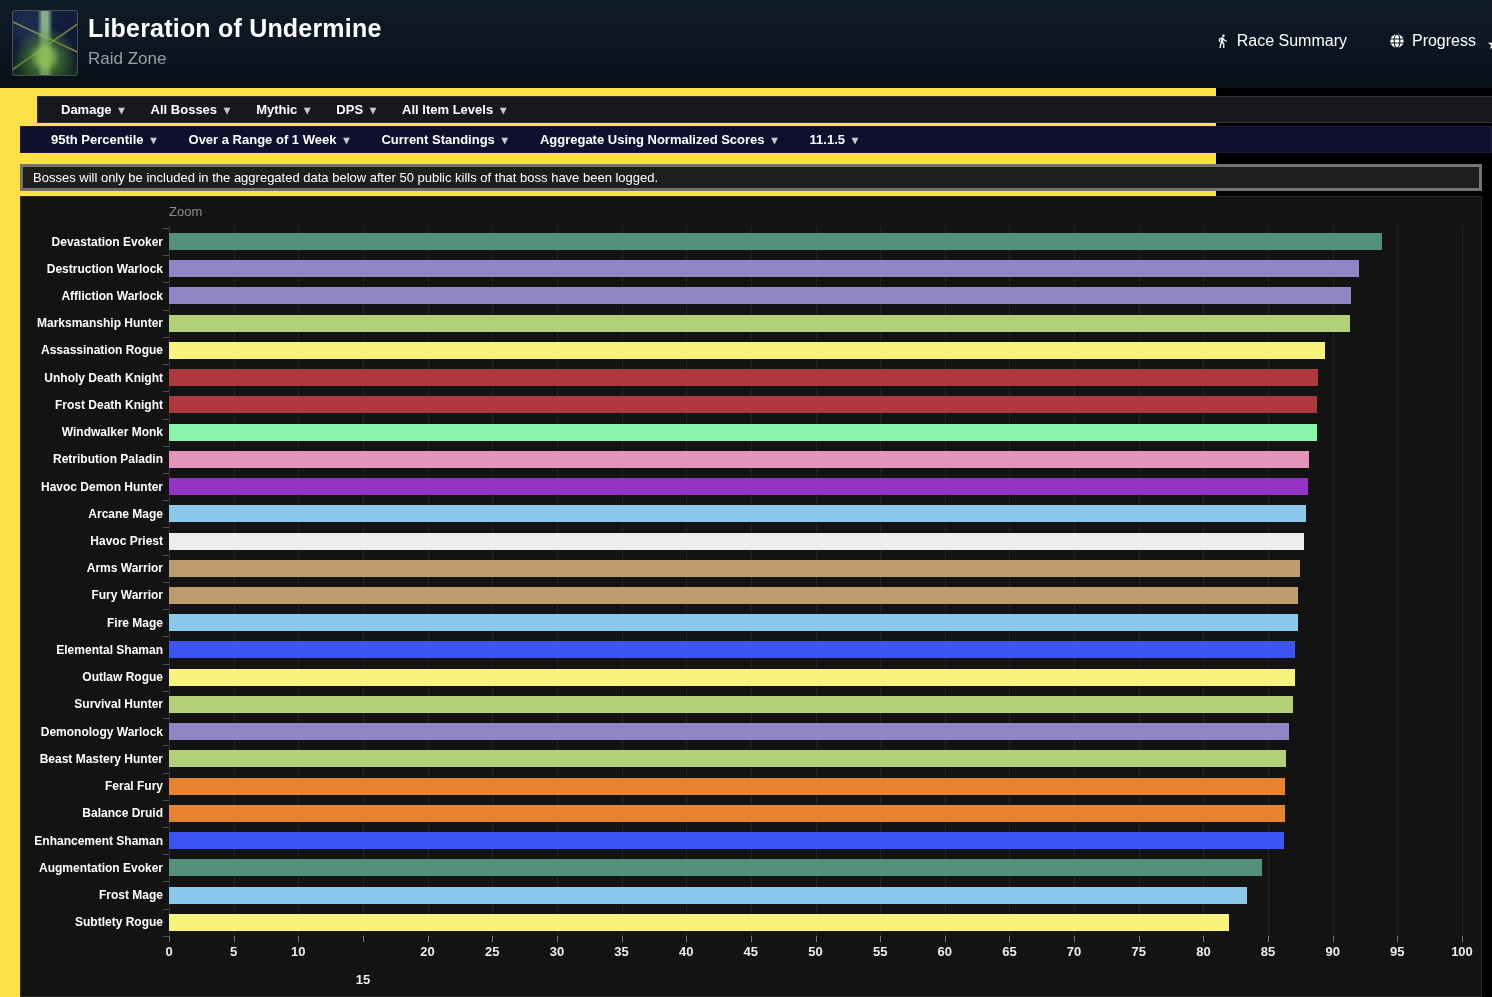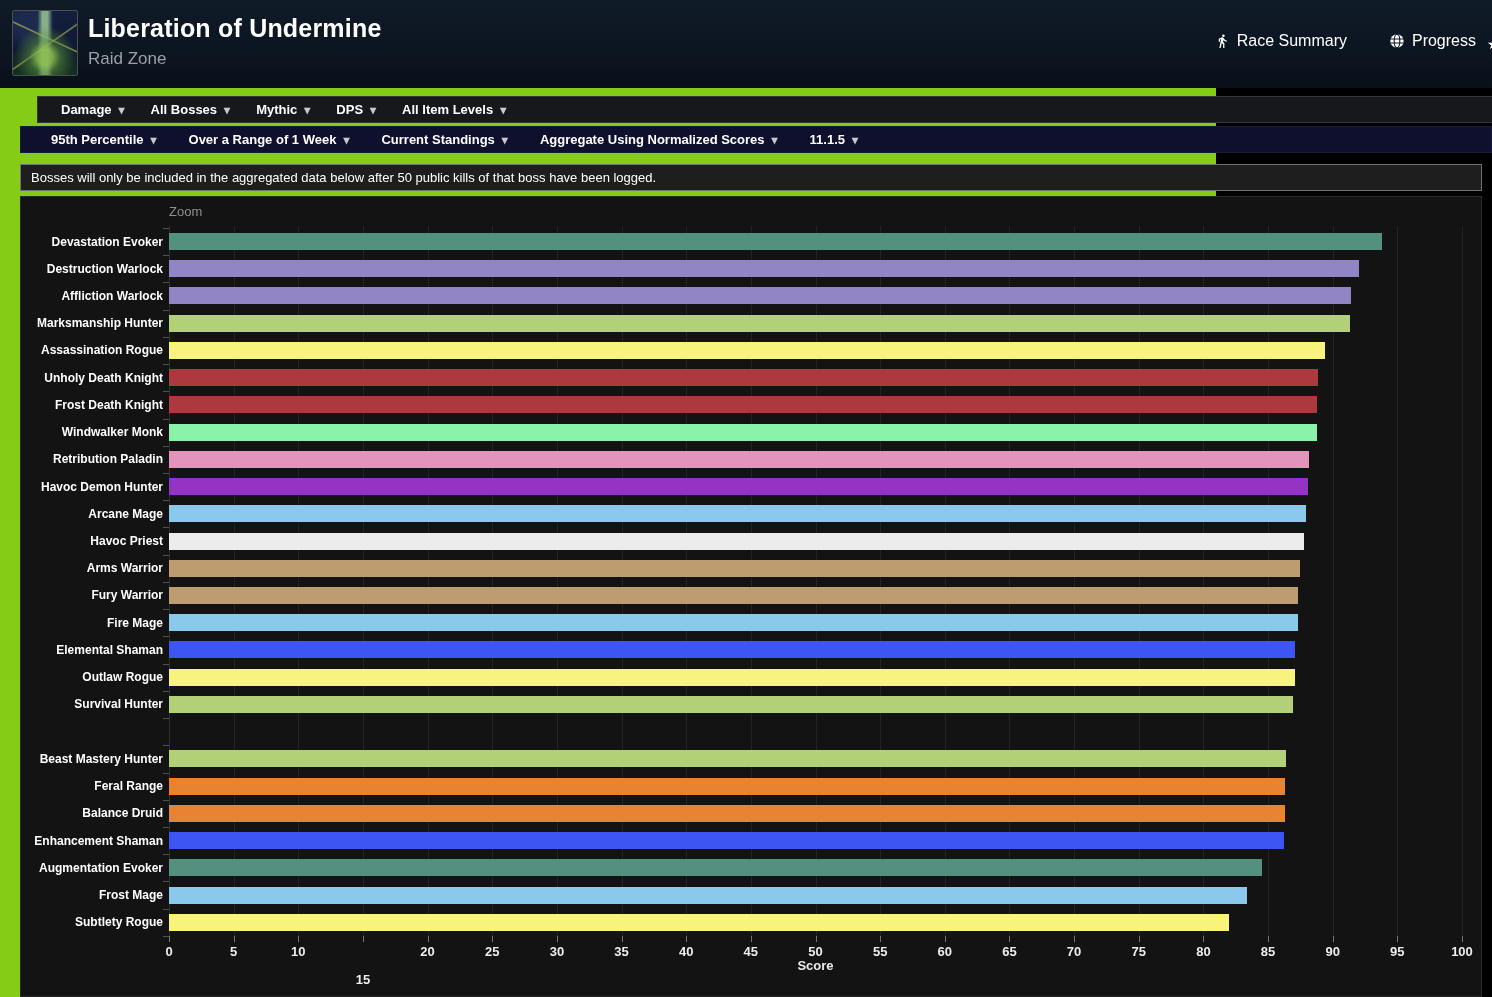--- a/index.html
+++ b/index.html
@@ -1,18 +1,18 @@
 <!DOCTYPE html>
 <html><head>
 <meta charset="utf-8">
 <style>
   * { margin:0; padding:0; box-sizing:border-box; }
   html,body { background:#000; width:1492px; height:997px; overflow:hidden;
               font-family:"Liberation Sans", sans-serif; }
-  .page { position:relative; width:1216px; height:997px; background:#84cc16; }
+  .page { position:relative; width:1216px; height:997px; background:#fde047; }
 
   
   .zone-header { position:absolute; left:0; top:0; width:1492px; height:88px;
     background:linear-gradient(180deg,#101b28 0%,#0b141f 70%,#081019 100%); }
   .zone-icon { position:absolute; left:12px; top:10px; width:66px; height:66px;
     border:1px solid #4a4f55; border-radius:2px;
     background:
       radial-gradient(circle at 50% 72%, rgba(140,190,80,.85) 0 14%, rgba(90,140,60,.55) 28%, rgba(40,70,40,0) 55%),
       linear-gradient(90deg, rgba(0,0,0,0) 38%, rgba(170,220,160,.75) 46% 54%, rgba(0,0,0,0) 62%),
       linear-gradient(25deg, rgba(0,0,0,0) 55%, rgba(220,220,90,.5) 56% 57%, rgba(0,0,0,0) 58%),
@@ -37,21 +37,21 @@
     border:1px solid #1a1b3a; padding-left:14px; }
   .filter-btn { background:transparent; border:none; color:#fff; font-size:13px; font-weight:bold;
     font-family:"Liberation Sans",sans-serif; padding:0 13px; display:flex; align-items:center;
     gap:7px; cursor:pointer; white-space:nowrap; }
   .filter-bar.secondary .filter-btn { padding:0 16px; }
   .caret { color:#c9c9c9; font-size:9px; line-height:1; }
   .caret::after { content:"▾"; font-size:12px; }
 
   
   .notice-banner { position:absolute; left:20px; top:164px; width:1462px; height:27px;
-    background:#1e1e1e; border:1px solid #737373; color:#fff; font-size:13px;
+    background:#1e1e1e; border:3px solid #737373; color:#fff; font-size:13px;
     display:flex; align-items:center; padding-left:10px; }
 
   
   .chart-panel { position:absolute; left:20px; top:196px; width:1462px; height:801px;
     background:#131313; border:1px solid #2b2b2b; }
   .zoom-label { position:absolute; left:148px; top:7px; color:#8f8f8f; font-size:13px; }
   .gridline { position:absolute; width:1px; background:#232323; }
   .gridline.zero { background:#2f2f2f; }
   .bar-row { position:absolute; left:0; width:1460px; }
   .cat-label { position:absolute; left:0; top:0; width:142px; height:100%;
@@ -141,21 +141,20 @@
       <button class="filter-btn">
         <span>11.1.5</span>
         <span class="caret"></span>
       </button>
     </div>
 
   <div class="notice-banner">Bosses will only be included in the aggregated data below after 50 public kills of that boss have been logged.</div>
 
   <div class="chart-panel" id="chart-panel">
     <div class="zoom-label">Zoom</div>
-    <div class="x-axis-title">Score</div>
   <div class="gridline zero" style="left: 148px; top: 29px; height: 710px;"></div>
       <div class="gridline" style="left: 212.65px; top: 29px; height: 710px;"></div>
       <div class="gridline" style="left: 277.3px; top: 29px; height: 710px;"></div>
       <div class="gridline" style="left: 341.95px; top: 29px; height: 710px;"></div>
       <div class="gridline" style="left: 406.6px; top: 29px; height: 710px;"></div>
       <div class="gridline" style="left: 471.25px; top: 29px; height: 710px;"></div>
       <div class="gridline" style="left: 535.9px; top: 29px; height: 710px;"></div>
       <div class="gridline" style="left: 600.55px; top: 29px; height: 710px;"></div>
       <div class="gridline" style="left: 665.2px; top: 29px; height: 710px;"></div>
       <div class="gridline" style="left: 729.85px; top: 29px; height: 710px;"></div>
@@ -253,28 +252,32 @@
       <div class="bar-row" style="top: 466.58px; height: 27.23px;">
         <div class="cat-label">Outlaw Rogue</div>
         <div class="bar" style="top: 5.115px; width: 1126.2px; background: rgb(248, 243, 125);"></div>
       </div>
       <div class="cat-tick" style="top: 466.58px;"></div>
       <div class="bar-row" style="top: 493.81px; height: 27.23px;">
         <div class="cat-label">Survival Hunter</div>
         <div class="bar" style="top: 5.115px; width: 1123.62px; background: rgb(178, 208, 119);"></div>
       </div>
       <div class="cat-tick" style="top: 493.81px;"></div>
+      <div class="bar-row" style="top: 521.04px; height: 27.23px;">
+        <div class="cat-label">Demonology Warlock</div>
+        <div class="bar" style="top: 5.115px; width: 1119.74px; background: rgb(145, 133, 198);"></div>
+      </div>
       <div class="cat-tick" style="top: 521.04px;"></div>
       <div class="bar-row" style="top: 548.27px; height: 27.23px;">
         <div class="cat-label">Beast Mastery Hunter</div>
         <div class="bar" style="top: 5.115px; width: 1117.15px; background: rgb(178, 208, 119);"></div>
       </div>
       <div class="cat-tick" style="top: 548.27px;"></div>
       <div class="bar-row" style="top: 575.5px; height: 27.23px;">
-        <div class="cat-label">Feral Range</div>
+        <div class="cat-label">Feral Fury</div>
         <div class="bar" style="top: 5.115px; width: 1115.86px; background: rgb(232, 132, 47);"></div>
       </div>
       <div class="cat-tick" style="top: 575.5px;"></div>
       <div class="bar-row" style="top: 602.73px; height: 27.23px;">
         <div class="cat-label">Balance Druid</div>
         <div class="bar" style="top: 5.115px; width: 1115.86px; background: rgb(232, 132, 47);"></div>
       </div>
       <div class="cat-tick" style="top: 602.73px;"></div>
       <div class="bar-row" style="top: 629.96px; height: 27.23px;">
         <div class="cat-label">Enhancement Shaman</div>

